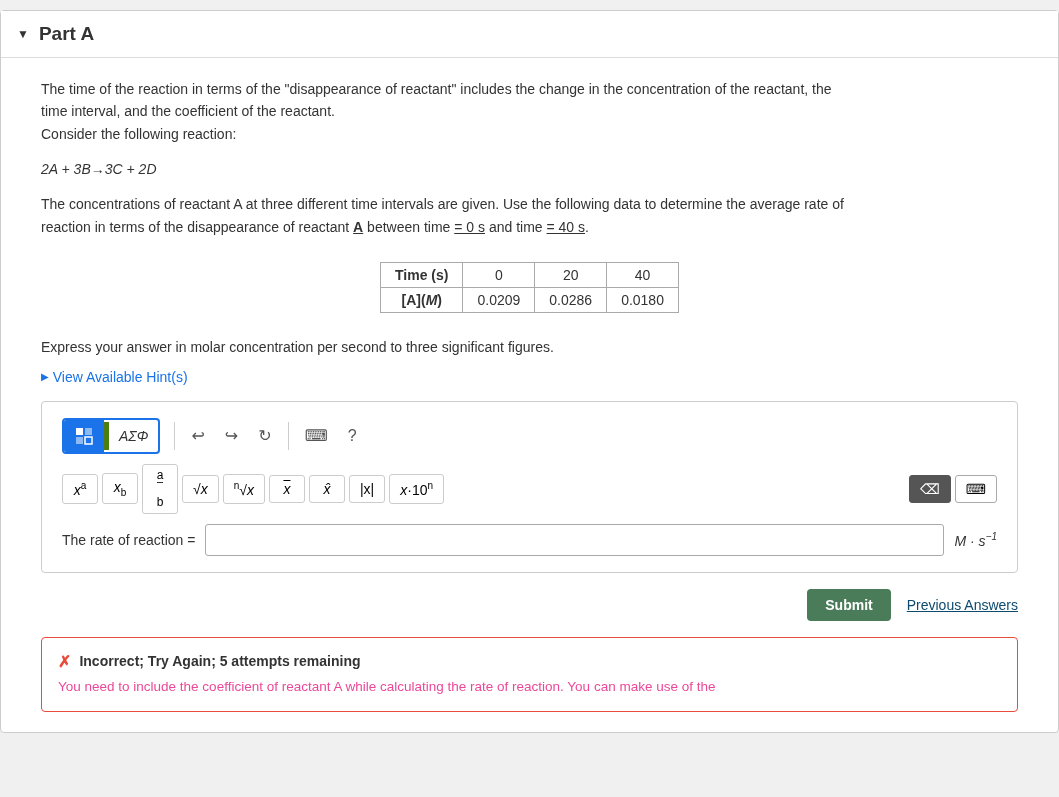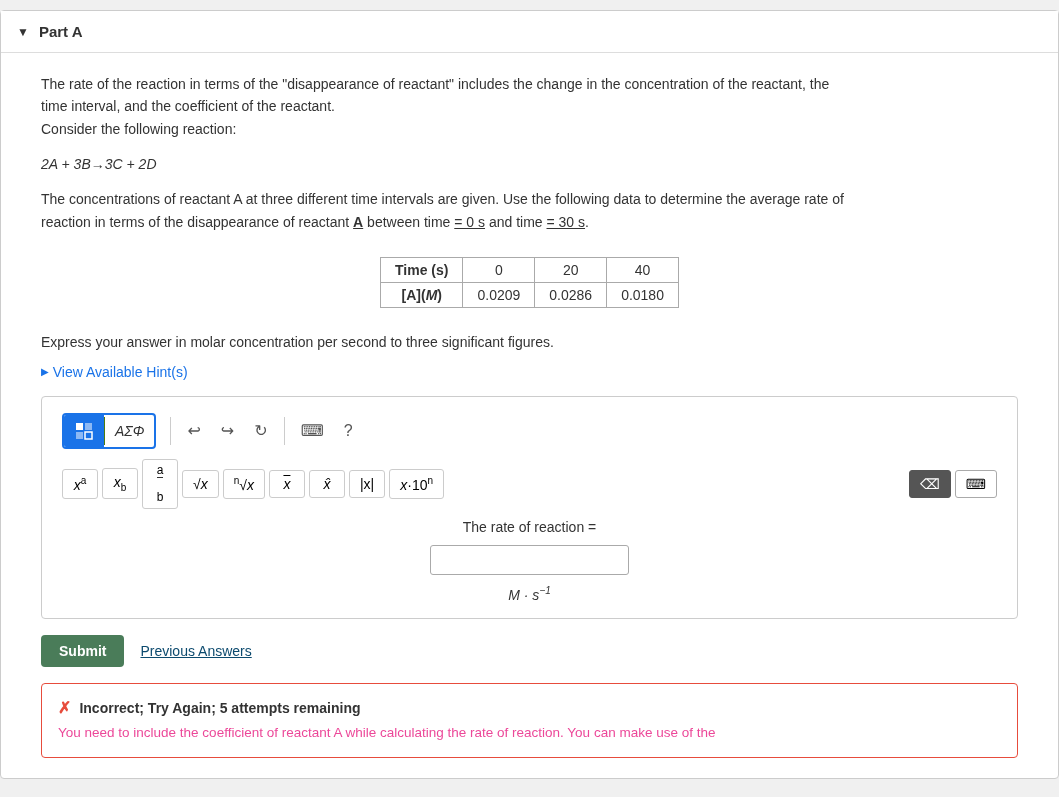--- a/index.html
+++ b/index.html
@@ -23,21 +23,21 @@
       border-bottom: 1px solid #ddd;
       background: #fff;
     }
     .triangle-icon {
       margin-right: 10px;
       font-size: 12px;
       color: #333;
     }
     .part-title {
       font-weight: bold;
-      font-size: 15px;
+      font-size: 19px;
     }
     .content-area {
       padding: 20px 40px;
     }
     .description {
       line-height: 1.6;
       margin-bottom: 16px;
     }
     .equation-block {
       text-align: left;
@@ -112,21 +112,21 @@
       cursor: pointer;
       font-size: 14px;
       display: flex;
       align-items: center;
       justify-content: center;
     }
     .toolbar-btn-white {
       background: #fff;
       color: #333;
       border: none;
-      border-left: 1px solid #4d7c0f;
+      border-left: 5px solid #4d7c0f;
       padding: 6px 10px;
       cursor: pointer;
       font-size: 14px;
       font-style: italic;
     }
     .toolbar-separator {
       width: 1px;
       height: 28px;
       background: #ccc;
       margin: 0 4px;
@@ -165,21 +165,20 @@
       cursor: pointer;
       font-size: 14px;
       min-width: 36px;
       text-align: center;
       color: #fff;
     }
     .input-row {
       display: flex;
       align-items: center;
       gap: 10px;
-      flex-direction: column;
     }
     .rate-label {
       font-size: 14px;
       white-space: nowrap;
     }
     .rate-input {
       flex: 1;
       border: 1px solid #aaa;
       border-radius: 3px;
       padding: 6px 8px;
@@ -189,20 +188,21 @@
     .unit-label {
       font-size: 14px;
       white-space: nowrap;
       font-style: italic;
     }
     .actions-row {
       display: flex;
       align-items: center;
       gap: 16px;
       margin-bottom: 16px;
+      justify-content: flex-end;
     }
     .submit-btn {
       background: #4a7c59;
       color: #fff;
       border: none;
       border-radius: 4px;
       padding: 8px 18px;
       font-size: 14px;
       cursor: pointer;
       font-weight: bold;
@@ -256,32 +256,32 @@
 <div class="main-container">
 
   <div class="part-header">
     <span class="triangle-icon">▼</span>
     <span class="part-title">Part A</span>
   </div>
 
   <div class="content-area">
 
     <div class="description">
-      <span>The rate of the reaction in terms of the "disappearance of reactant" includes the change in the concentration of the reactant, the</span><br>
+      <span>The time of the reaction in terms of the "disappearance of reactant" includes the change in the concentration of the reactant, the</span><br>
       <span>time interval, and the coefficient of the reactant.</span><br>
       <span>Consider the following reaction:</span>
     </div>
 
     <div class="equation-block">
       2<i>A</i> + 3<i>B</i>→3<i>C</i> + 2<i>D</i>
     </div>
 
     <div class="concentration-text">
       <span>The concentrations of reactant A at three different time intervals are given. Use the following data to determine the average rate of</span><br>
-      <span>reaction in terms of the disappearance of reactant <u><b>A</b></u> between time <u>= 0 s</u>  and time <u>= 30 s</u>.</span>
+      <span>reaction in terms of the disappearance of reactant <u><b>A</b></u> between time <u>= 0 s</u>  and time <u>= 40 s</u>.</span>
     </div>
 
     <div class="table-wrap">
       <table class="data-table">
         <tbody>
             <tr>
           <th>Time (s)</th>
           <td>0</td>
           <td>20</td>
           <td>40</td>

